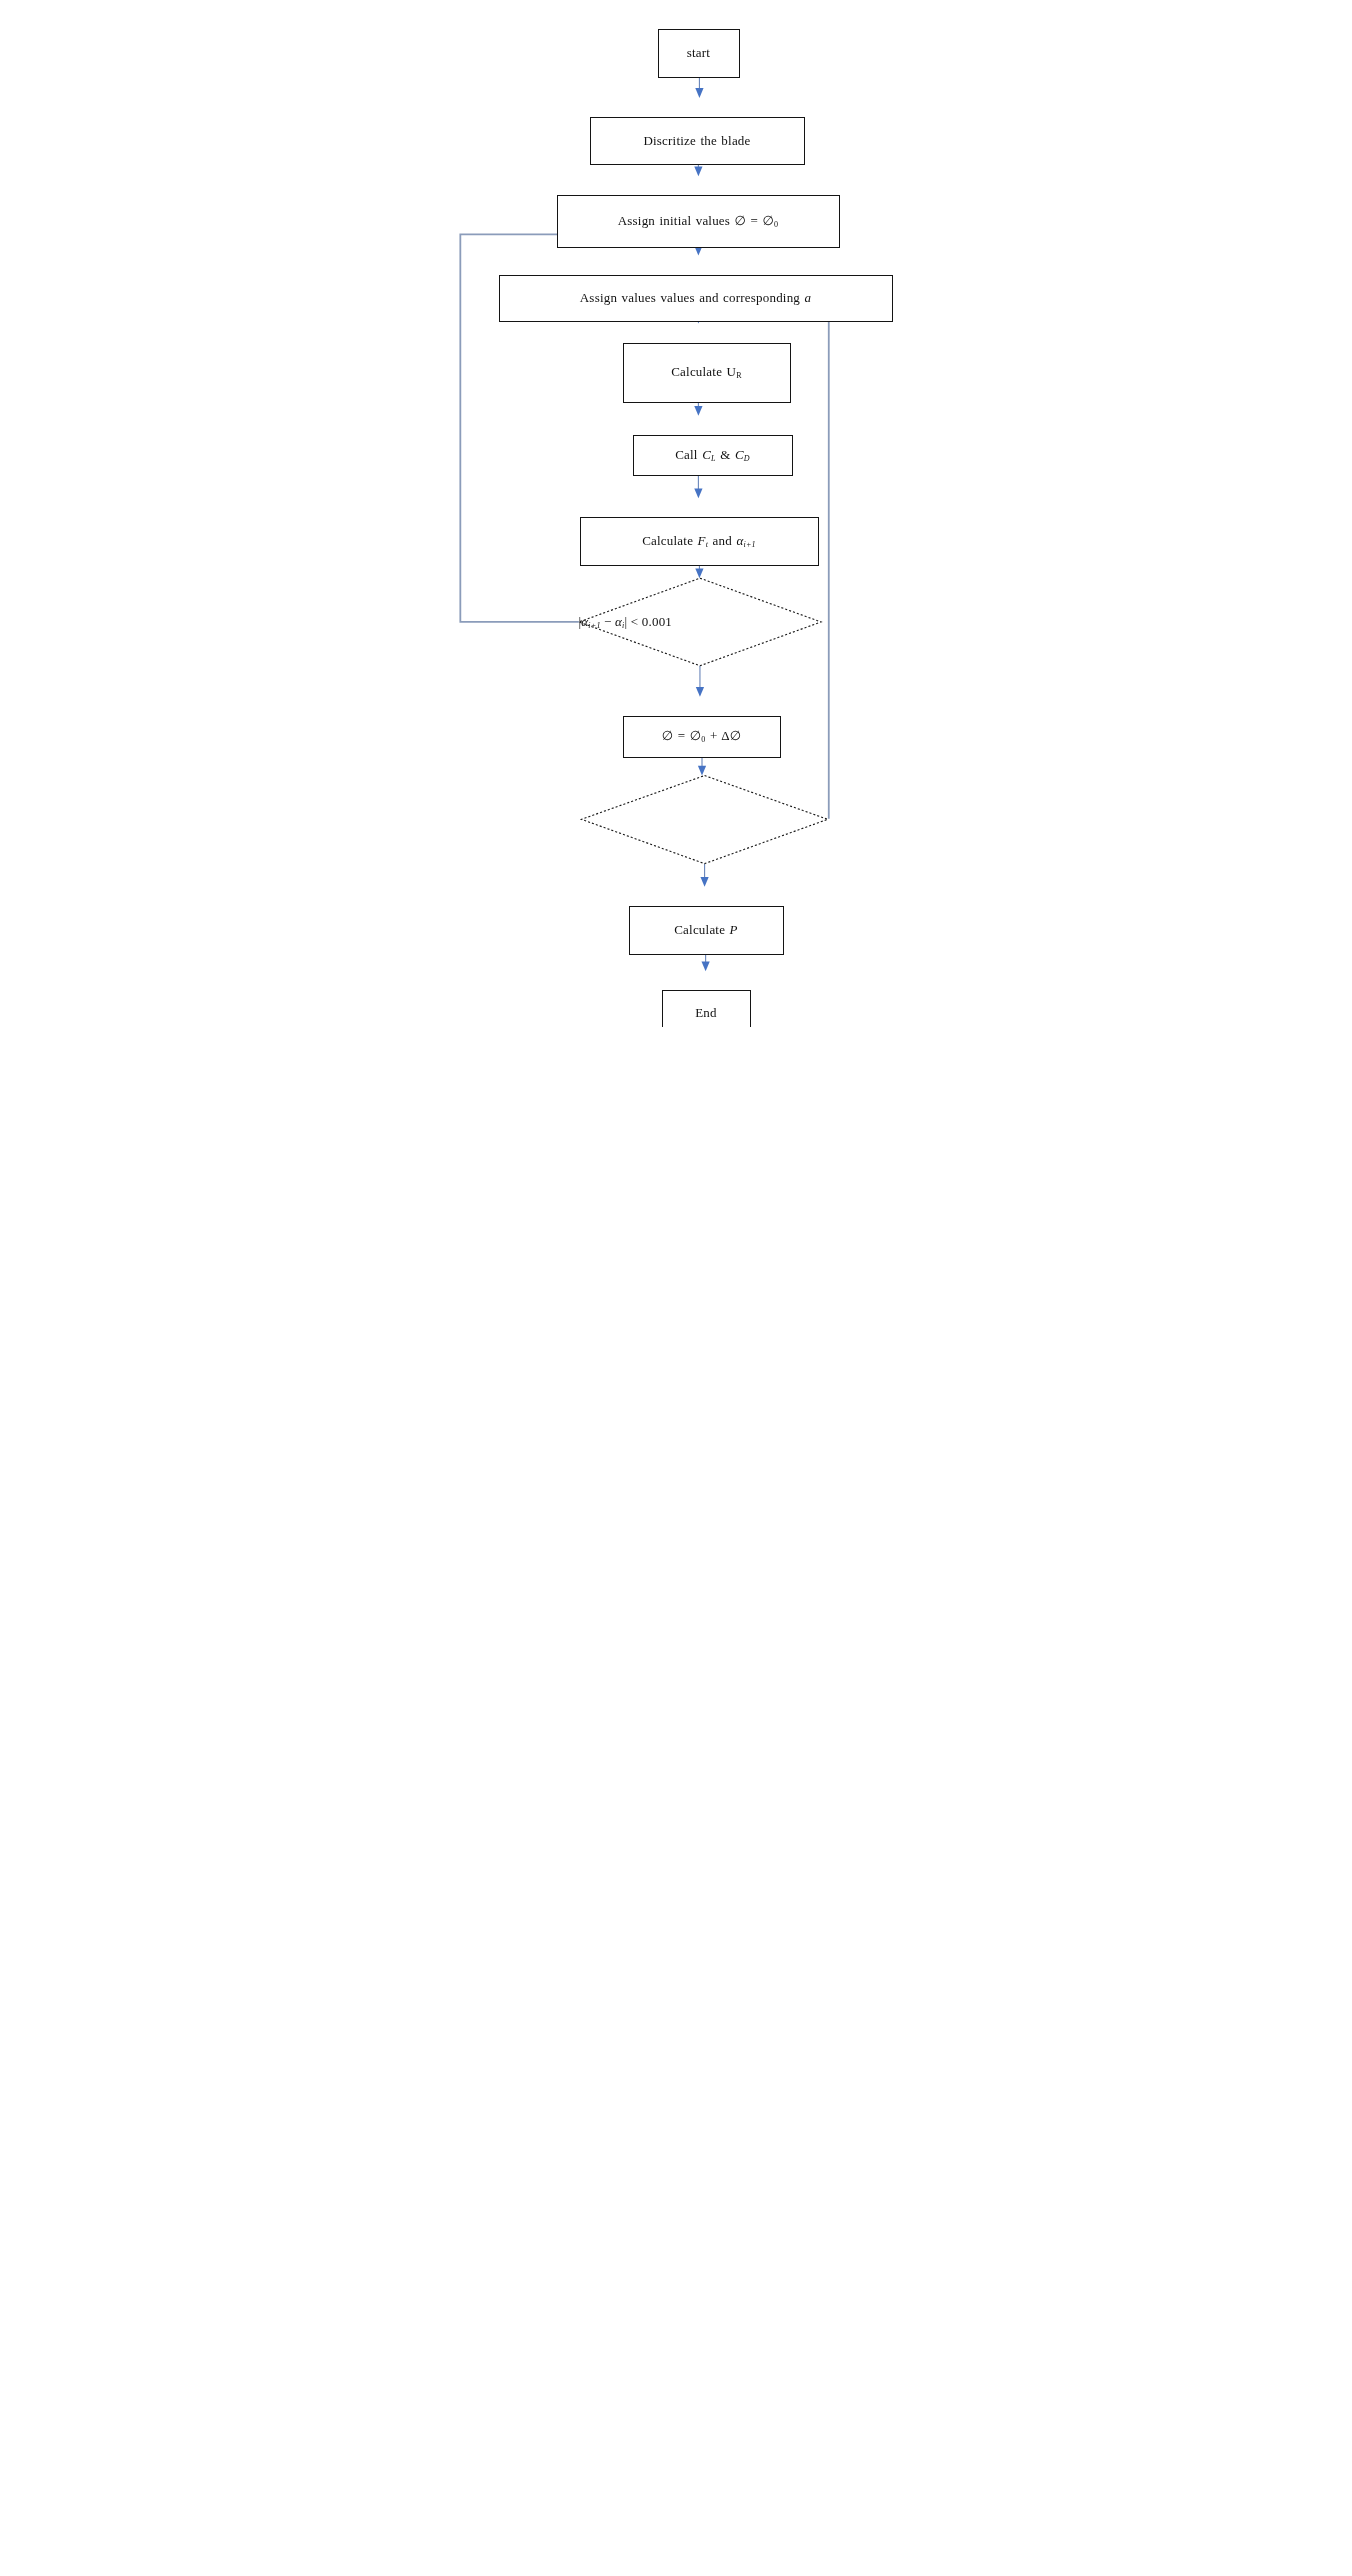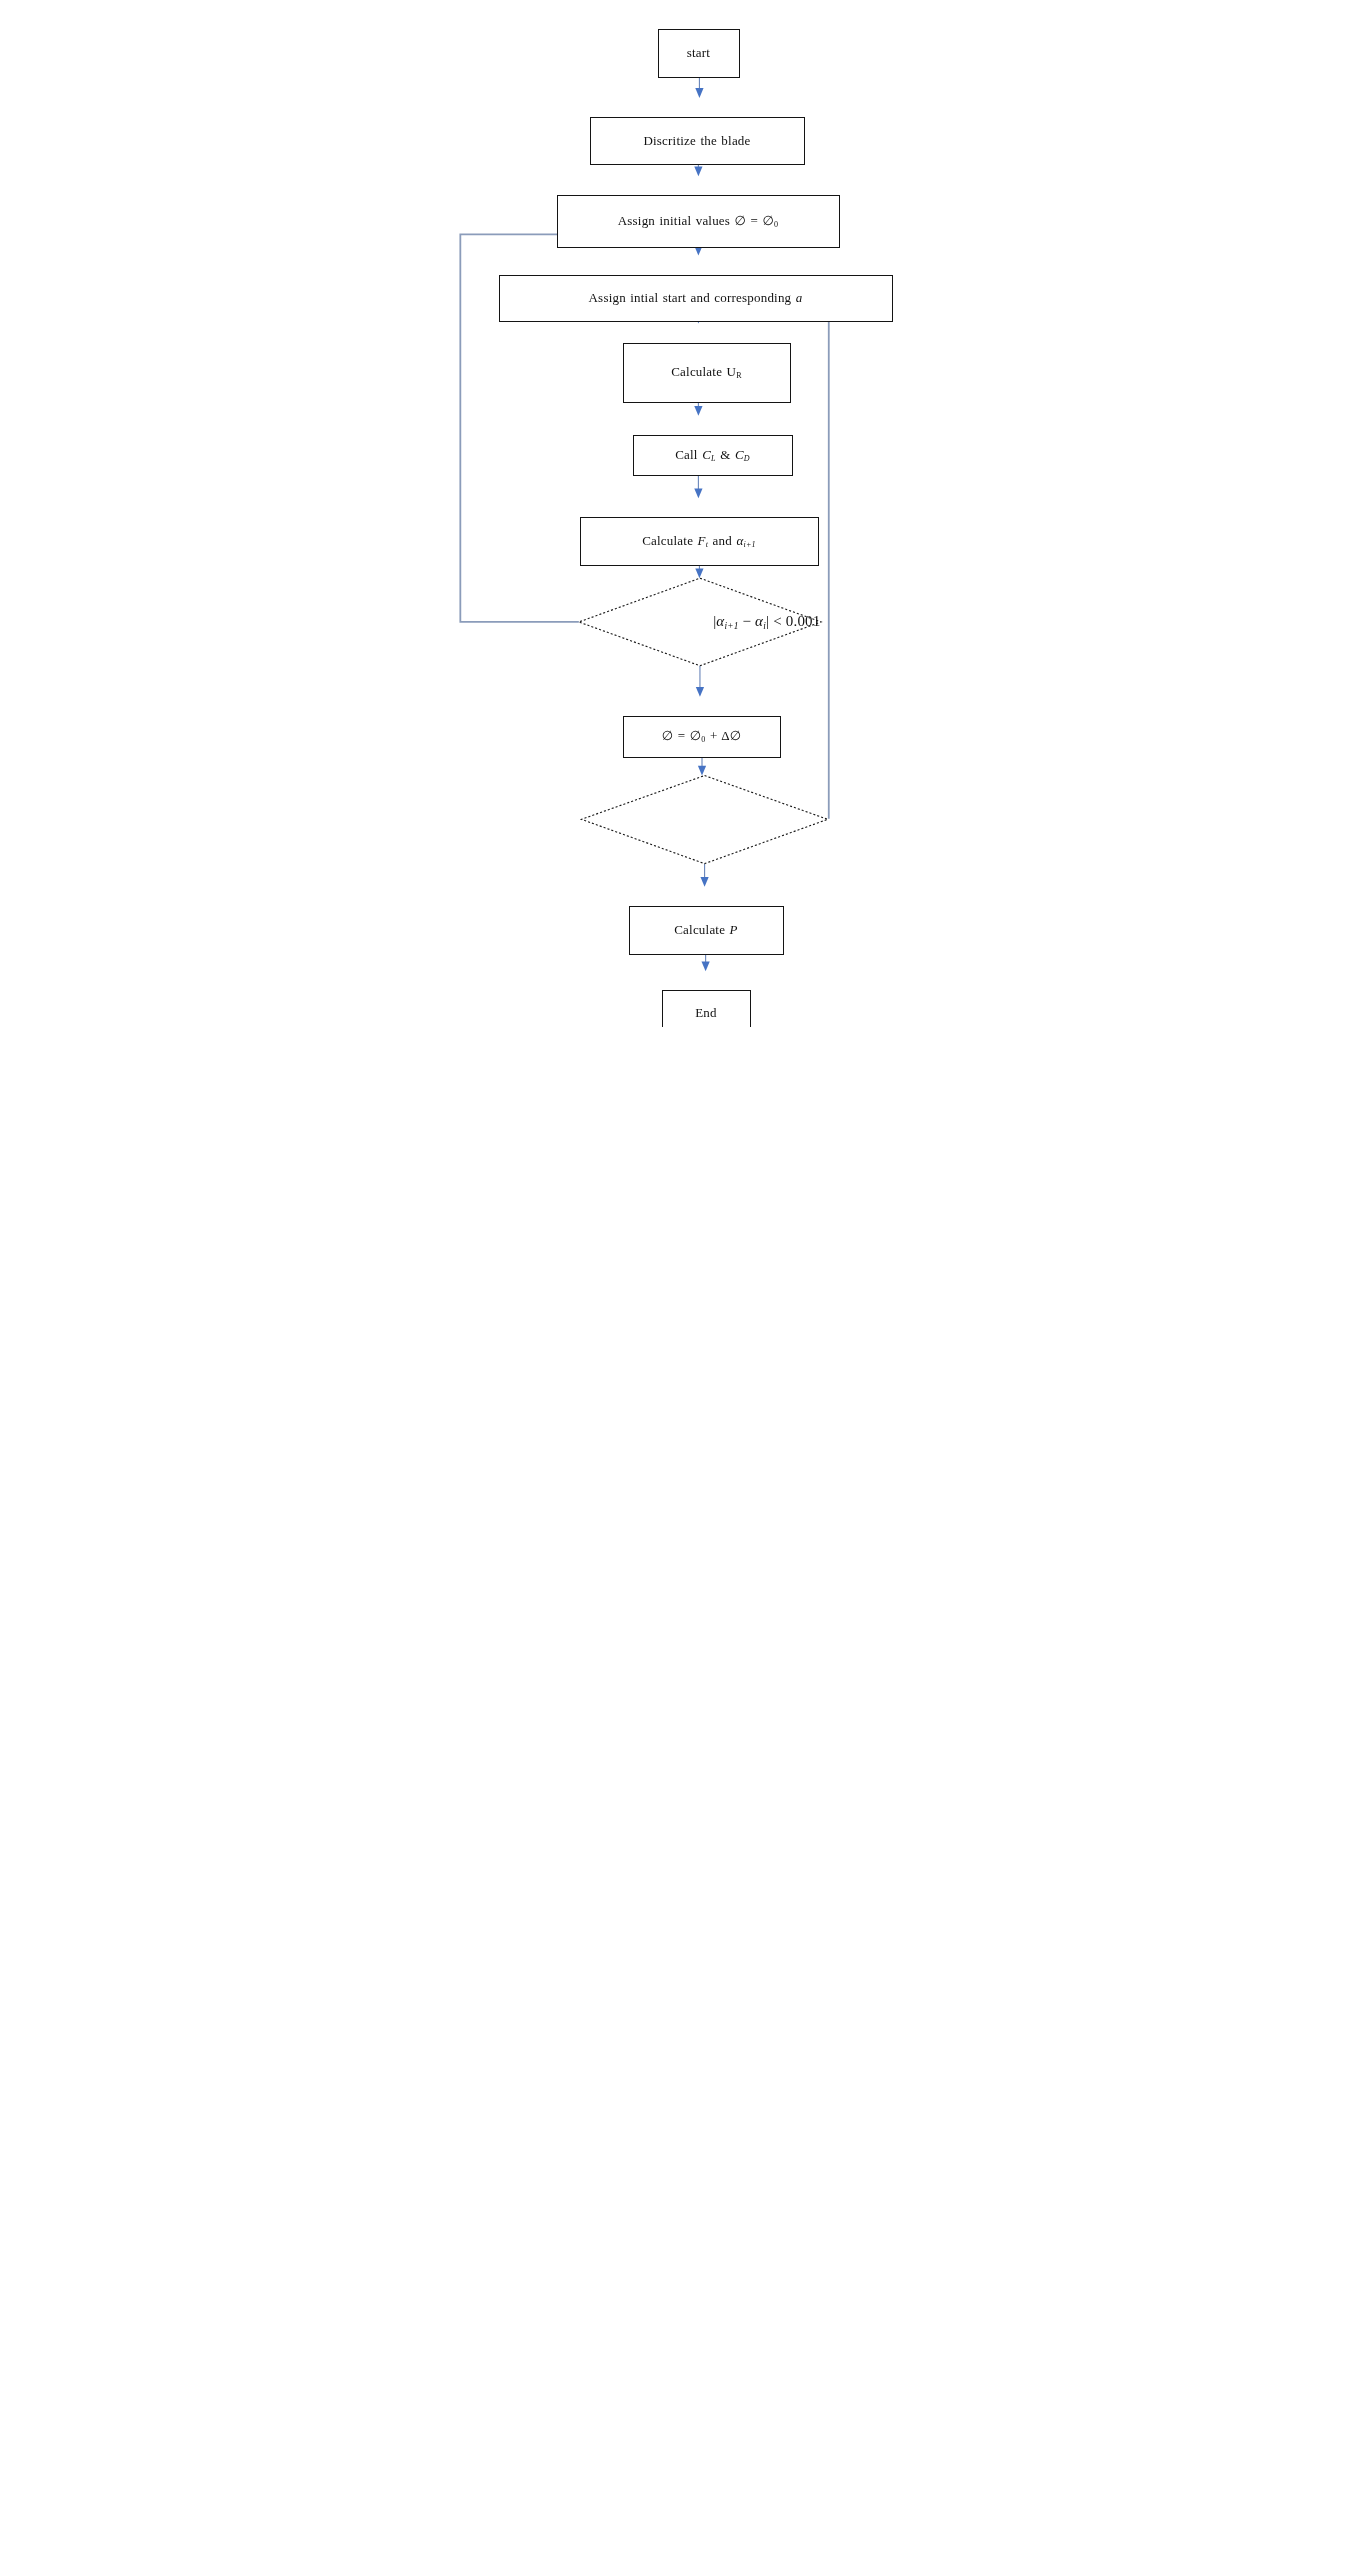--- a/index.html
+++ b/index.html
@@ -1,21 +1,21 @@
 <!DOCTYPE html>
 <html style="font-size:8.2px"><head>
 <meta charset="utf-8">
 <title>Flowchart</title>
 <style>
   html,body{margin:0;padding:0;background:#ffffff;}
   body{font-family:"Liberation Serif","DejaVu Serif",serif;color:#111;}
   .canvas{position:relative;width:451px;height:1027px;margin:0 auto;background:#ffffff;overflow:hidden;}
   .connector-layer{position:absolute;left:0;top:0;width:451px;height:1027px;}
   .node{position:absolute;background:#ffffff;border:1.3px solid #141414;display:flex;align-items:center;justify-content:center;text-align:center;font-size:13px;letter-spacing:0.2px;word-spacing:1px;line-height:1.15;box-sizing:border-box;margin-top:19px;}
-  .dlabel{position:absolute;display:flex;align-items:center;justify-content:flex-end;text-align:center;font-size:15px;letter-spacing:0.2px;pointer-events:none;}
+  .dlabel{position:absolute;display:flex;align-items:center;justify-content:flex-start;text-align:center;font-size:13px;letter-spacing:0.2px;pointer-events:none;}
   
   .n-start{left:207px;top:10.3px;width:82px;height:49px;}
   .n-discretize{left:139px;top:98px;width:215px;height:48px;}
   .n-assign-initial{left:106px;top:176px;width:283px;height:53px;}
   .n-assign-initial-a{left:48px;top:256px;width:394px;height:47px;}
   .n-calculate-ur{left:172px;top:324px;width:168px;height:60px;}
   .n-call-cl-cd{left:182px;top:416px;width:160px;height:41px;}
   .n-calculate-ft-alpha{left:129px;top:498px;width:239px;height:49px;}
   .n-phi-update{left:172px;top:697px;width:158px;height:42px;}
   .n-calculate-p{left:178px;top:887px;width:155px;height:49px;}
@@ -84,21 +84,21 @@
 
   <div class="node n-discretize">
     <span>Discritize the blade</span>
   </div>
 
   <div class="node n-assign-initial">
     <span><span class="seg-n">Assign initial values  ∅ = ∅</span><span class="seg-sub">0</span></span>
   </div>
 
   <div class="node n-assign-initial-a">
-    <span><span class="seg-n">Assign intial start and corresponding </span><span class="seg-i">a</span></span>
+    <span><span class="seg-n">Assign values values and corresponding </span><span class="seg-i">a</span></span>
   </div>
 
   <div class="node n-calculate-ur">
     <span><span class="seg-n">Calculate U</span><span class="seg-sub">R</span></span>
   </div>
 
   <div class="node n-call-cl-cd">
     <span><span class="seg-n">Call  </span><span class="seg-i">C</span><span class="seg-isub">L</span><span class="seg-n"> &amp; </span><span class="seg-i">C</span><span class="seg-isub">D</span></span>
   </div>
 

